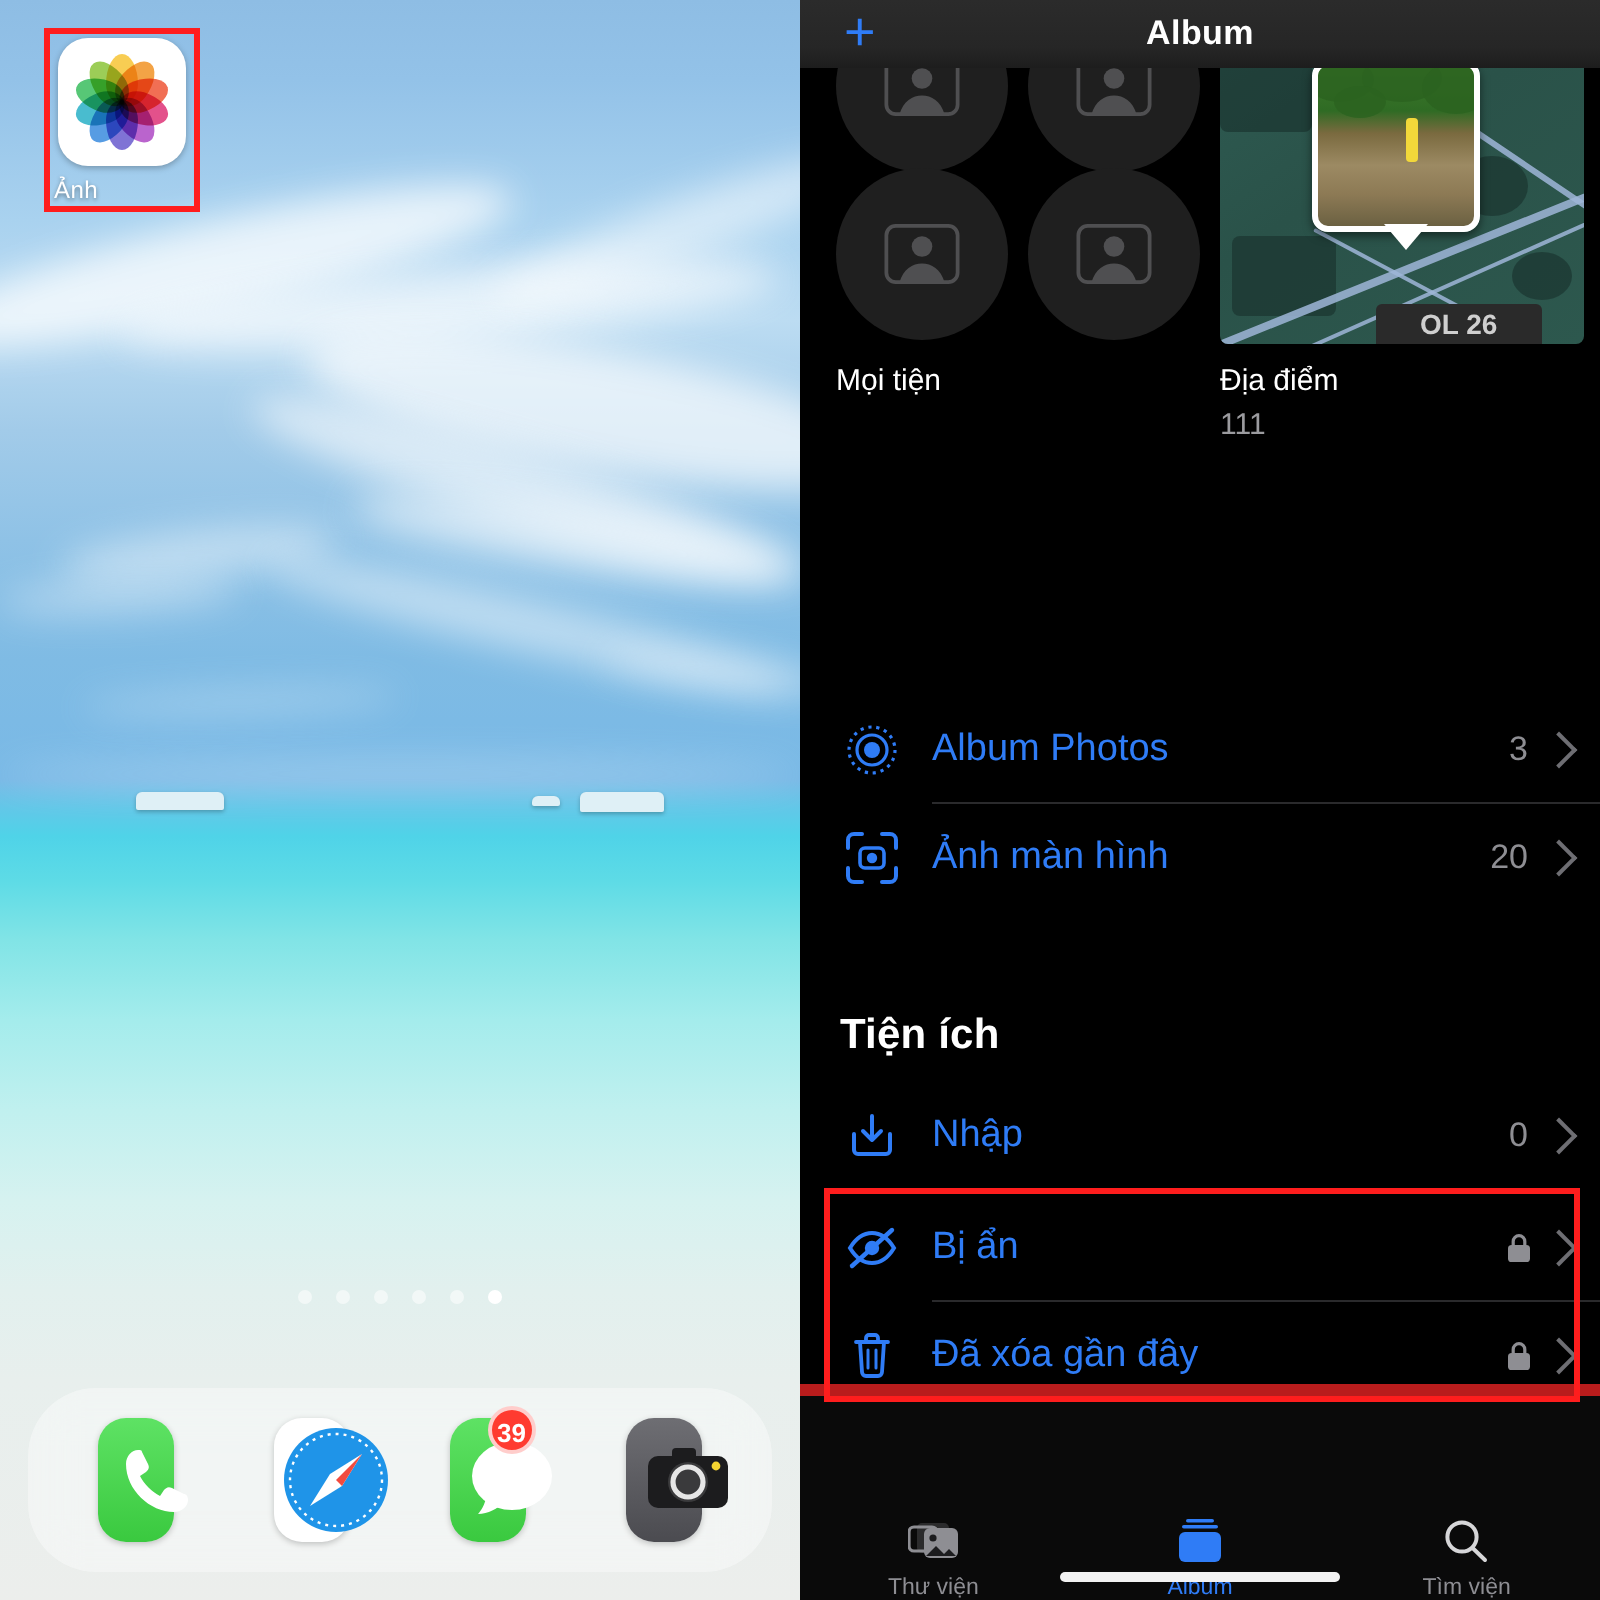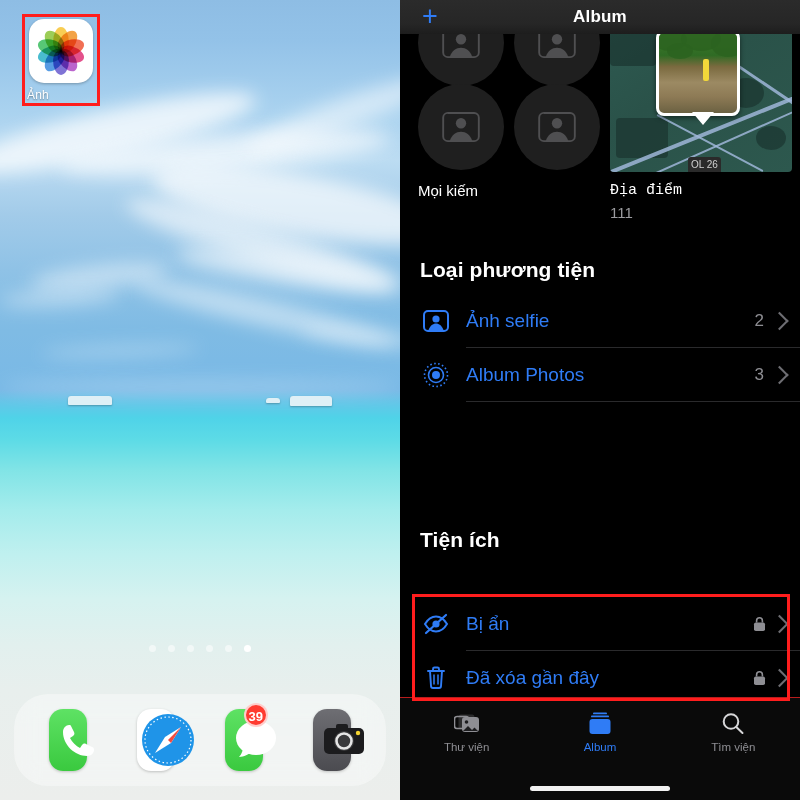--- a/index.html
+++ b/index.html
@@ -307,23 +307,24 @@
     width: 0; height: 0;
     border-left: 11px solid transparent;
     border-right: 11px solid transparent;
     border-top: 13px solid #fff;
   }
   .map-label {
     position: absolute;
     left: 78px; bottom: 0px;
     background: #2a2a2a;
     color: #cfcfcf;
-    font-size: 10px;
-    padding: 2px 3px;
+    font-size: 14px;
+    padding: 2px 22px;
     border-radius: 3px 3px 0 0;
+    font-weight: bold;
   }
 
   .section-title {
     position: absolute;
     left: 20px;
     font-size: 21px;
     font-weight: bold;
     color: #fff;
     letter-spacing: .1px;
   }
@@ -376,23 +377,23 @@
     background: #2a2a2c;
   }
 
   .redbox.util { left: 412px; }
 
   .tabbar {
     position: absolute;
     left: 0; right: 0; bottom: 0;
     height: 90px;
     background: #0a0a0a;
-    border-top: 1px solid #b91c1c;
+    border-top: 6px solid #b91c1c;
     display: flex;
-    align-items: flex-start;
+    align-items: flex-end;
     padding-top: 12px;
   }
   .tab {
     flex: 1;
     text-align: center;
     color: #8e8e93;
     font-size: 11.5px;
   }
   .tab .ticon {
     height: 27px;
@@ -544,55 +545,62 @@
             <div class="bush" style="left:-6px;top:-4px;width:34px;height:22px;"></div>
             <div class="bush" style="left:22px;top:-6px;width:40px;height:24px;"></div>
             <div class="bush" style="left:52px;top:-2px;width:34px;height:26px;"></div>
             <div class="bush" style="left:8px;top:10px;width:26px;height:16px;"></div>
             <div class="figure"></div>
           </div>
           <div class="pin-tail"></div>
           <div class="map-label">OL 26</div>
         </div>
 
-        <div class="album-caption" style="left:18px; top:160px;">Mọi kiếm</div>
-
-        <div class="album-caption" style="left:210px; top:160px;font-family:Liberation Mono, monospace;">Địa điểm</div>
+        <div class="album-caption" style="left:18px; top:160px;">Mọi tiện</div>
+
+        <div class="album-caption" style="left:210px; top:160px;">Địa điểm</div>
         <div class="album-count" style="left:210px; top:182px;">111</div>
       </div>
 
-      <div class="section-title" style="top:258px;">Loại phương tiện</div>
-
-      <div class="row" style="top:294px;">
-        <svg class="row-icon" viewBox="0 0 28 28">
-          <rect x="2" y="4" width="24" height="20" rx="4" fill="none" stroke="#2f7cf6" stroke-width="2"></rect>
-          <circle cx="14" cy="12" r="3.6" fill="#2f7cf6"></circle>
-          <path d="M6.5 23c1.6-4.6 4.5-6.6 7.5-6.6s5.9 2 7.5 6.6z" fill="#2f7cf6"></path>
-        </svg>
-        <div class="row-label">Ảnh selfie</div>
-        <div class="row-count">2</div>
-        <div class="row-chev"></div>
-        <div class="sep" style="bottom:0;"></div>
-      </div>
+
 
       <div class="row" style="top:348px;">
         <svg class="row-icon" viewBox="0 0 28 28">
           <circle cx="14" cy="14" r="4" fill="#2f7cf6"></circle>
           <circle cx="14" cy="14" r="7.5" fill="none" stroke="#2f7cf6" stroke-width="1.6"></circle>
           <circle cx="14" cy="14" r="11.5" fill="none" stroke="#2f7cf6" stroke-width="1.6" stroke-dasharray="1.6 2.4"></circle>
         </svg>
         <div class="row-label">Album Photos</div>
         <div class="row-count">3</div>
         <div class="row-chev"></div>
         <div class="sep" style="bottom:0;"></div>
       </div>
 
-
-      <div class="section-title" style="top:528px;text-align:center;">Tiện ích</div>
-
+      <div class="row" style="top:402px;">
+        <svg class="row-icon" viewBox="0 0 28 28">
+          <path d="M2 9V5a3 3 0 013-3h4M26 9V5a3 3 0 00-3-3h-4M2 19v4a3 3 0 003 3h4M26 19v4a3 3 0 01-3 3h-4" fill="none" stroke="#2f7cf6" stroke-width="2" stroke-linecap="round"></path>
+          <rect x="8" y="9" width="12" height="10" rx="2.5" fill="none" stroke="#2f7cf6" stroke-width="1.8"></rect>
+          <circle cx="14" cy="14" r="2.6" fill="#2f7cf6"></circle>
+        </svg>
+        <div class="row-label">Ảnh màn hình</div>
+        <div class="row-count">20</div>
+        <div class="row-chev"></div>
+      </div>
+
+      <div class="section-title" style="top:506px;text-align:center;">Tiện ích</div>
+
+      <div class="row" style="top:541px;">
+        <svg class="row-icon" viewBox="0 0 28 28">
+          <path d="M5 13v8a2 2 0 002 2h14a2 2 0 002-2v-8" fill="none" stroke="#2f7cf6" stroke-width="2" stroke-linecap="round"></path>
+          <path d="M14 4v12M9.5 11.5L14 16l4.5-4.5" fill="none" stroke="#2f7cf6" stroke-width="2" stroke-linecap="round" stroke-linejoin="round"></path>
+        </svg>
+        <div class="row-label">Nhập</div>
+        <div class="row-count">0</div>
+        <div class="row-chev"></div>
+      </div>
 
       <div class="row" style="top:597px;">
         <svg class="row-icon" viewBox="0 0 28 28">
           <path d="M3 14c3-5 7-7.5 11-7.5S22 9 25 14c-3 5-7 7.5-11 7.5S6 19 3 14z" fill="none" stroke="#2f7cf6" stroke-width="2"></path>
           <circle cx="14" cy="14" r="3.6" fill="#2f7cf6"></circle>
           <line x1="4" y1="23" x2="24" y2="5" stroke="#2f7cf6" stroke-width="2.2" stroke-linecap="round"></line>
         </svg>
         <div class="row-label">Bị ẩn</div>
         <svg class="row-lock" viewBox="0 0 13 15">
           <rect x="1" y="6" width="11" height="8.5" rx="1.8" fill="#8e8e93"></rect>

